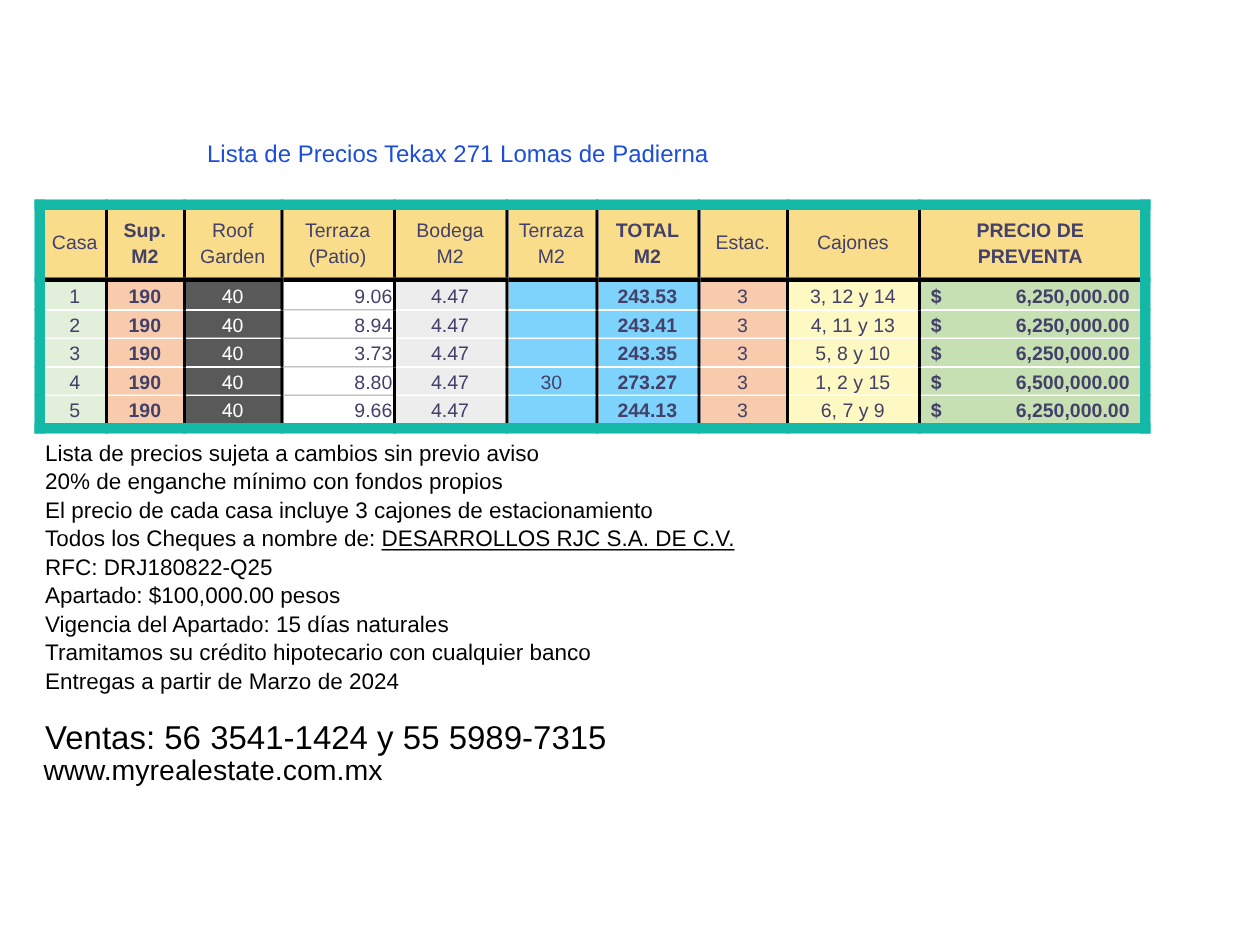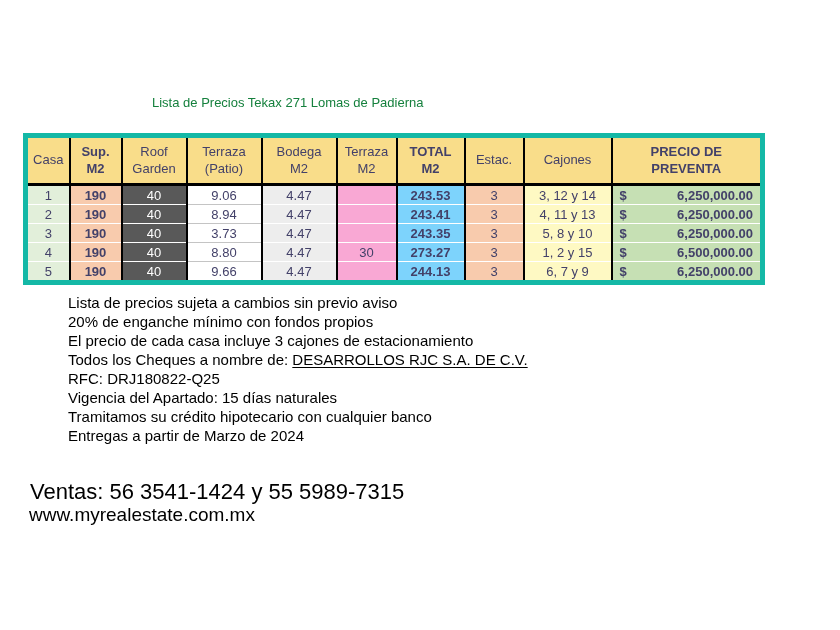--- a/index.html
+++ b/index.html
@@ -2,59 +2,59 @@
 <html><head>
 <meta charset="utf-8">
 <style>
   html,body{margin:0;padding:0;}
   body{
     width:840px;height:630px;background:#ffffff;
     font-family:"Liberation Sans", sans-serif;
     color:#000;position:relative;overflow:hidden;
   }
   .title{
-    position:absolute;left:152px;top:95px;
-    font-size:13px;color:#15803d;white-space:nowrap;
+    position:absolute;left:138px;top:95px;
+    font-size:16px;color:#1d4ed8;white-space:nowrap;
   }
   table.price-table{
     position:absolute;left:23px;top:133px;
     border-collapse:collapse;table-layout:fixed;
-    border:5px solid #14b8a6;
+    border:7px solid #14b8a6;
     color:#434169;
   }
   .price-table th,.price-table td{
     border-left:2px solid #000;
     padding:0;text-align:center;vertical-align:middle;
     font-size:13px;overflow:hidden;white-space:nowrap;
   }
   .price-table th{
     background:#F9DD8A;height:45px;
     border-bottom:3px solid #000;
     font-weight:normal;line-height:1.25;
   }
   .price-table th .hdr{white-space:pre-line;display:block;}
   .price-table th.bold, .price-table td.bold{font-weight:bold;}
   .price-table td{height:18px;border-bottom:1px solid rgba(255,255,255,0.8);}
   .price-table tr:last-child td{border-bottom:none;}
   td.c-casa{background:#E2EFDA;}
   td.c-sup{background:#F8CBAD;font-weight:bold;}
   td.c-roof{background:#595959;color:#ffffff;}
-  td.c-tpatio{background:#ffffff;border-bottom-color:#c4c4c4;}
+  td.c-tpatio{background:#ffffff;border-bottom-color:#c4c4c4;text-align:right;}
   td.c-bodega{background:#EDEDED;border-bottom-color:#ffffff;}
-  td.c-tm2{background:#f9a8d4;}
+  td.c-tm2{background:#7dd3fc;}
   td.c-total{background:#7dd3fc;font-weight:bold;}
   td.c-estac{background:#F8CBAD;}
   td.c-caj{background:#fef9c3;}
   td.c-precio{background:#C6E0B4;font-weight:bold;}
   .price-wrap{display:flex;justify-content:space-between;padding:0 7px;}
   .notes{
     position:absolute;left:30px;top:293px;
     font-size:15px;line-height:19px;color:#000;
   }
-  .notes .note-line{height:19px;white-space:nowrap;margin-left:38px;}
+  .notes .note-line{height:19px;white-space:nowrap;}
   .underlined{text-decoration:underline;text-underline-offset:2px;}
   .ventas{
     position:absolute;left:30px;top:479px;
     font-size:22px;color:#000;white-space:nowrap;
   }
   .website{
     position:absolute;left:29px;top:504px;
     font-size:19px;color:#000;white-space:nowrap;
   }
 </style>
@@ -207,19 +207,20 @@
 </table>
 
 <div class="notes">
   <div class="note-line">Lista de precios sujeta a cambios sin previo aviso</div>
   <div class="note-line">20% de enganche mínimo con fondos propios</div>
   <div class="note-line">El precio de cada casa incluye 3 cajones de estacionamiento</div>
   <div class="note-line">
     <span>Todos los Cheques a nombre de: </span><span class="underlined">DESARROLLOS RJC S.A. DE C.V.</span>
   </div>
   <div class="note-line">RFC: DRJ180822-Q25</div>
+  <div class="note-line">Apartado: $100,000.00 pesos</div>
   <div class="note-line">Vigencia del Apartado: 15 días naturales</div>
   <div class="note-line">Tramitamos su crédito hipotecario con cualquier banco</div>
   <div class="note-line">Entregas a partir de Marzo de 2024</div>
 </div>
 
 <div class="ventas">Ventas: 56 3541-1424 y 55 5989-7315</div>
 <div class="website">www.myrealestate.com.mx</div>
 
 </body></html>

